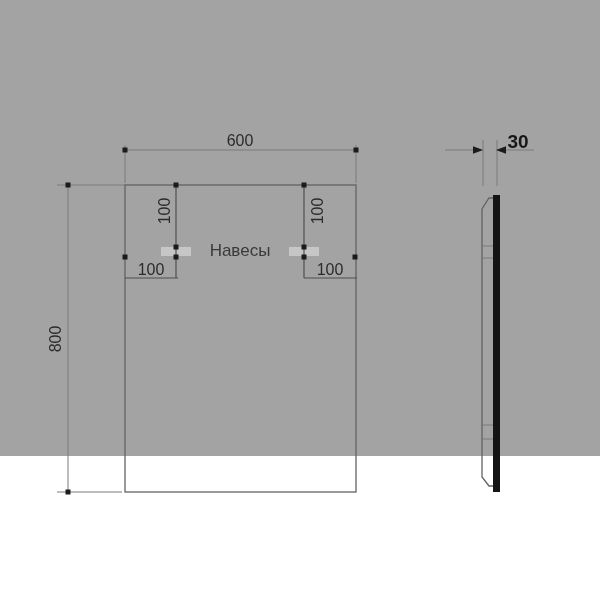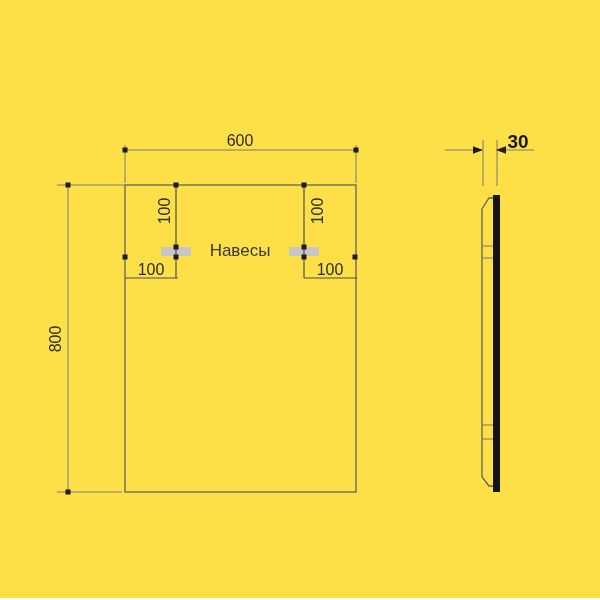--- a/index.html
+++ b/index.html
@@ -6,22 +6,22 @@
     margin: 0;
     padding: 0;
     background: #ffffff;
     width: 600px;
     height: 600px;
     overflow: hidden;
   }
   .canvas {
     position: relative;
     width: 600px;
-    height: 598px;
-    background: #fde047;
+    height: 456px;
+    background: #a3a3a3;
     font-family: "Liberation Sans", sans-serif;
   }
   svg text {
     font-family: "Liberation Sans", sans-serif;
     fill: #2e2e2e;
   }
   .outline {
     fill: none;
     stroke: #636363;
     stroke-width: 1.3;

